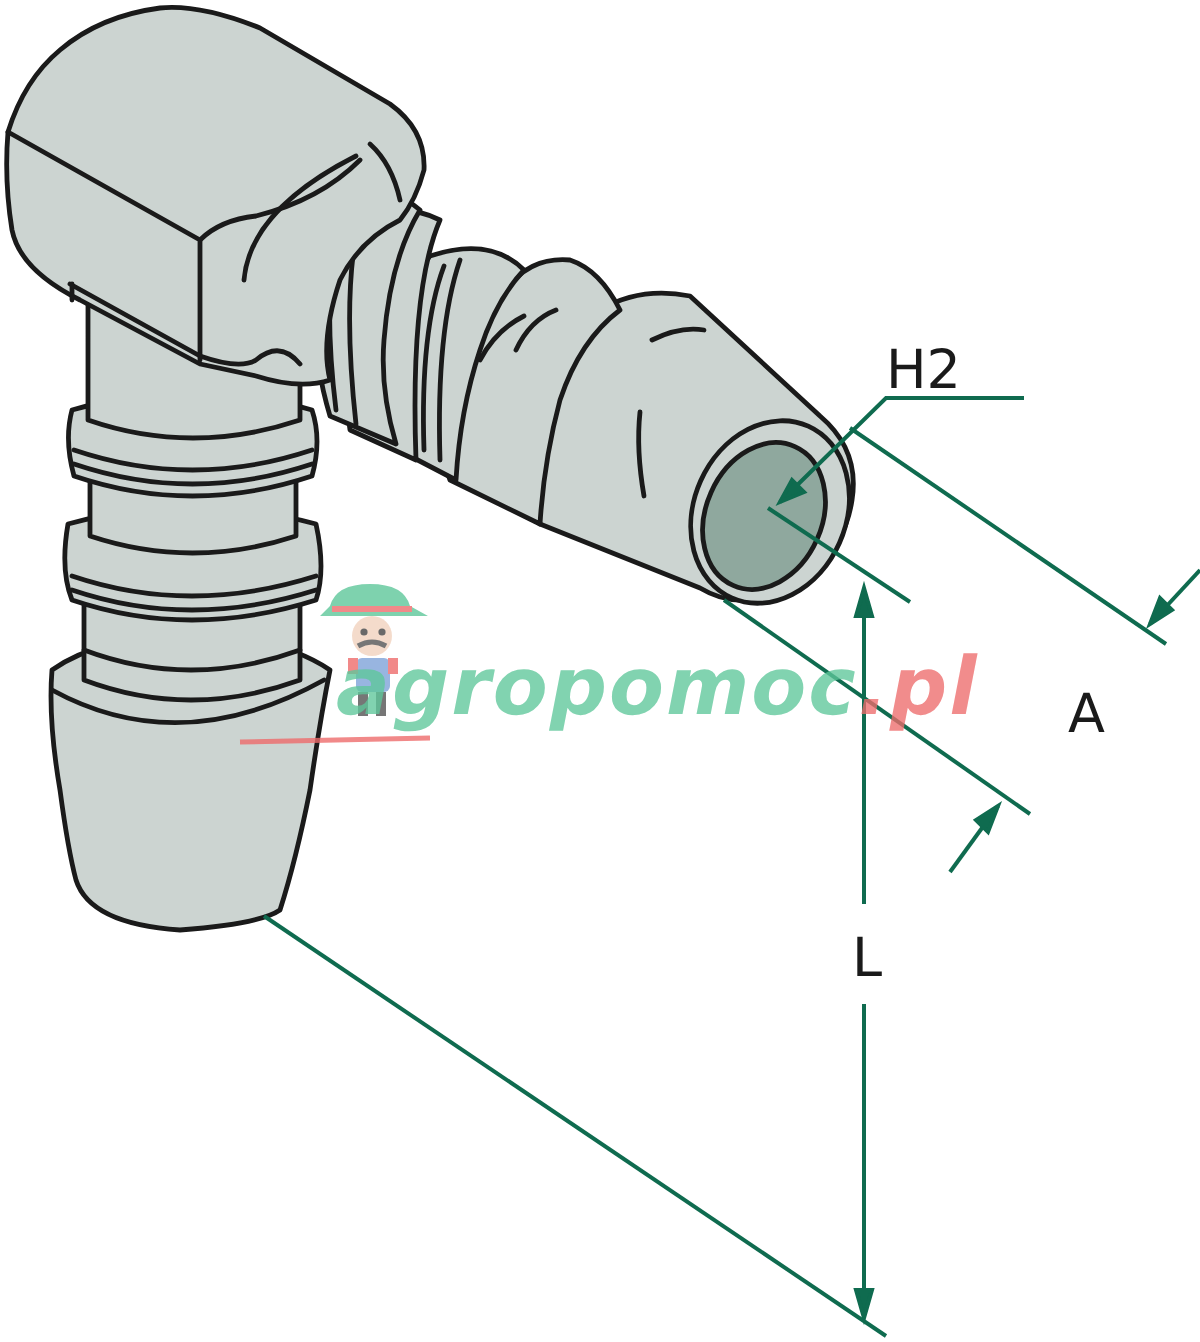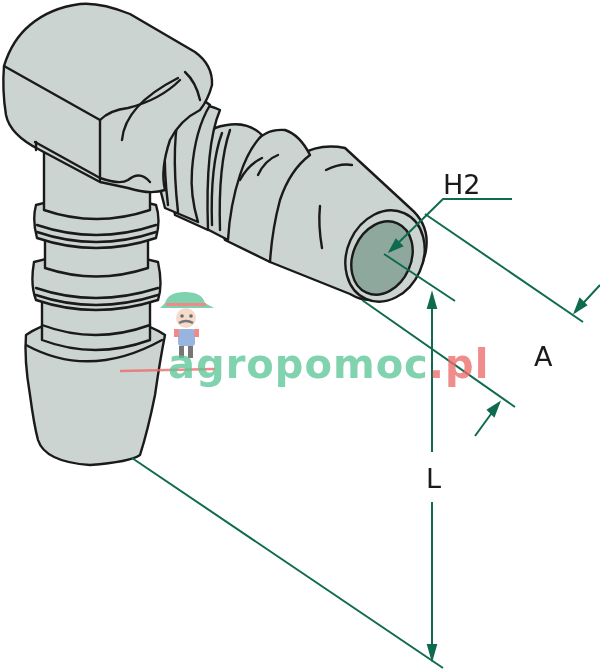--- a/index.html
+++ b/index.html
@@ -1,18 +1,18 @@
 <!DOCTYPE html>
 <html><head>
   <meta charset="utf-8">
   <style>
     html, body { margin: 0; padding: 0; background: #ffffff; }
     body { width: 600px; height: 671px; overflow: hidden; position: relative; font-family: "DejaVu Sans", sans-serif; }
     #canvas { position: absolute; left: 0; top: 0; width: 600px; height: 671px; }
-    .watermark { position: absolute; left: 168px; top: 344px; font-family: "DejaVu Sans", sans-serif; font-weight: bold; font-size: 40px; letter-spacing: 1px; opacity: 0.78; line-height: 1; }
+    .watermark { position: absolute; left: 168px; top: 324px; font-family: "DejaVu Sans", sans-serif; font-weight: bold; font-size: 40px; letter-spacing: 1px; opacity: 0.78; line-height: 1; font-style: italic; }
     .wm-green { color: #5ec79a; }
     .wm-red { color: #ee6c6c; }
   </style>
 </head>
 <body>
 
 <svg id="canvas" viewBox="0 0 600 671" xmlns="http://www.w3.org/2000/svg">
   <g stroke="#1a1a1a" stroke-width="2.4" fill="#ccd4d1" stroke-linejoin="round" stroke-linecap="round">
 
     <g>

